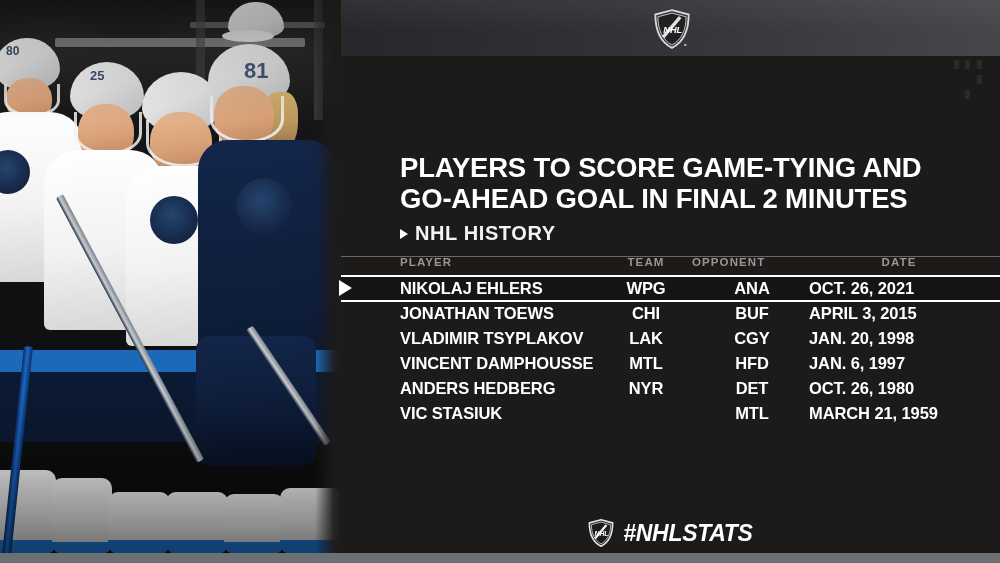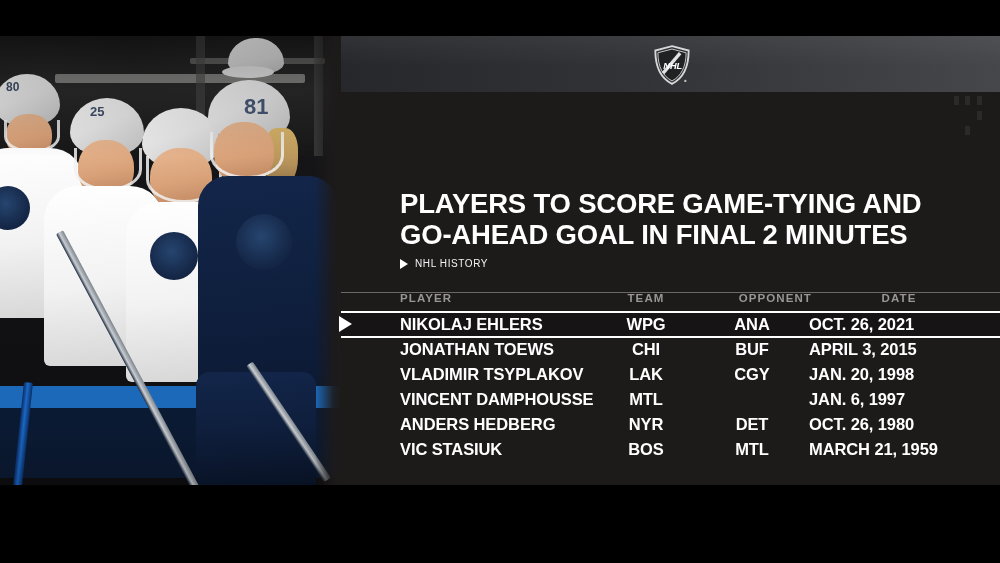--- a/index.html
+++ b/index.html
@@ -2,21 +2,21 @@
 <html><head>
 <meta charset="utf-8">
 <title>NHL Stats Graphic</title>
 <style>
   html,body{margin:0;padding:0;background:#000;}
   body{
     width:1000px;height:563px;overflow:hidden;
     font-family:"Liberation Sans","DejaVu Sans",sans-serif;
     position:relative;
   }
-  #stage{position:absolute;inset:0;width:1000px;height:449px;background:#1d1a1a;overflow:hidden;margin-top:36px;}
+  #stage{position:absolute;inset:0;width:1000px;height:563px;background:#1d1a1a;overflow:hidden;}
 
   
   .photo{position:absolute;left:0;top:0;width:341px;height:553px;overflow:hidden;background:#0a0a0c;}
   .ph-bg{position:absolute;inset:0;
     background:
       radial-gradient(ellipse 120px 90px at 50px 30px, #2b2b2b 0%, rgba(18,18,18,0) 70%),
       radial-gradient(ellipse 160px 70px at 250px 20px, #3a3a38 0%, rgba(15,15,15,0) 75%),
       linear-gradient(180deg,#19191b 0%,#121214 40%,#0c0c0e 100%);}
   .ph-boards{position:absolute;left:0;top:0;width:341px;height:120px;
     background:linear-gradient(180deg,#1a1a1a 0%,#2c2c2c 45%,#161616 100%);opacity:.9;}
@@ -62,21 +62,21 @@
   .topbar-sheen{position:absolute;left:0;top:0;width:659px;height:56px;
     background:linear-gradient(180deg,rgba(255,255,255,.05),rgba(255,255,255,0) 55%);}
   .nhl-top{position:absolute;left:312px;top:9px;width:38px;height:40px;}
   .dots{position:absolute;right:12px;top:60px;width:34px;height:42px;opacity:.55;}
   .dots i{position:absolute;width:5px;height:9px;background:#3a3636;display:block;}
 
   .title{position:absolute;left:59px;top:152px;width:588px;
     color:#fff;font-weight:bold;font-size:27.5px;line-height:31px;letter-spacing:-.2px;}
   .subwrap{position:absolute;left:59px;top:222px;display:flex;align-items:center;gap:7px;}
   .tri{width:0;height:0;border-left:8px solid #fff;border-top:5px solid transparent;border-bottom:5px solid transparent;}
-  .sub{color:#f3f3f3;font-size:10px;font-weight:normal;letter-spacing:.6px;}
+  .sub{color:#f3f3f3;font-size:20px;font-weight:bold;letter-spacing:.6px;}
 
   
   .tbl{position:absolute;left:0;top:256px;width:659px;}
   .thead{position:relative;height:17px;}
   .thead span{position:absolute;color:#9a9695;font-size:11.5px;font-weight:bold;letter-spacing:1.1px;top:0;}
   .hrule{position:absolute;left:0;top:18px;width:659px;height:1px;background:#6d6866;}
 
   .rows{position:absolute;left:0;top:20px;width:659px;}
   .row{position:relative;height:25px;}
   .row.hl{background:#161414;}
@@ -193,21 +193,21 @@
 
     <div class="subwrap">
       <span class="tri"></span>
       <span class="sub">NHL HISTORY</span>
     </div>
 
     <div class="tbl">
       <div class="thead">
         <span class="c-player" style="left:59px;">PLAYER</span>
         <span style="left:250px;width:110px;text-align:center;">TEAM</span>
-        <span style="left:351px;width:120px;text-align:right;">OPPONENT</span>
+        <span style="left:351px;width:120px;text-align:left;">OPPONENT</span>
         <span style="left:468px;width:180px;text-align:center;">DATE</span>
         <span class="hrule"></span>
       </div>
 
       <div class="rows">
         <div class="row hl">
           <span class="arrow"></span>
           <span class="cell c-player">NIKOLAJ EHLERS</span>
           <span class="cell c-team">WPG</span>
           <span class="cell c-opp">ANA</span>
@@ -221,31 +221,31 @@
         </div>
         <div class="row">
           <span class="cell c-team">LAK</span>
           <span class="cell c-player">VLADIMIR TSYPLAKOV</span>
           <span class="cell c-opp">CGY</span>
           <span class="cell c-date">JAN. 20, 1998</span>
         </div>
         <div class="row">
           <span class="cell c-player">VINCENT DAMPHOUSSE</span>
           <span class="cell c-team">MTL</span>
+          <span class="cell c-opp">HFD</span>
           <span class="cell c-date">JAN. 6, 1997</span>
         </div>
         <div class="row">
           <span class="cell c-player">ANDERS HEDBERG</span>
           <span class="cell c-team">NYR</span>
           <span class="cell c-opp">DET</span>
           <span class="cell c-date">OCT. 26, 1980</span>
         </div>
         <div class="row">
           <span class="cell c-player">VIC STASIUK</span>
-          <span class="cell c-team">BOS</span>
           <span class="cell c-opp">MTL</span>
           <span class="cell c-date">MARCH 21, 1959</span>
         </div>
       </div>
     </div>
 
     <div class="footer">
       <svg class="f-logo" viewBox="0 0 100 108">
         <path d="M50 3 L95 15 C95 60 80 90 50 105 C20 90 5 60 5 15 Z" fill="#2a2a2c" stroke="#e6e6e6" stroke-width="6"></path>
         <path d="M50 12 L87 22 C87 58 74 83 50 96 C26 83 13 58 13 22 Z" fill="#1c1c1e" stroke="#d5d5d5" stroke-width="3"></path>

